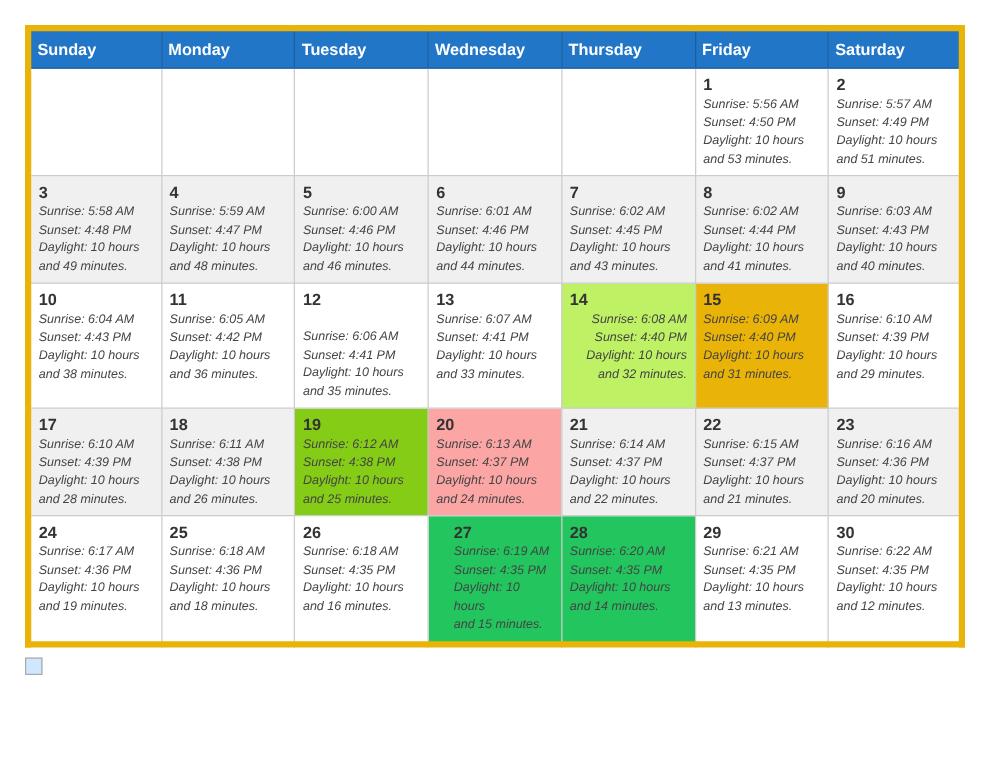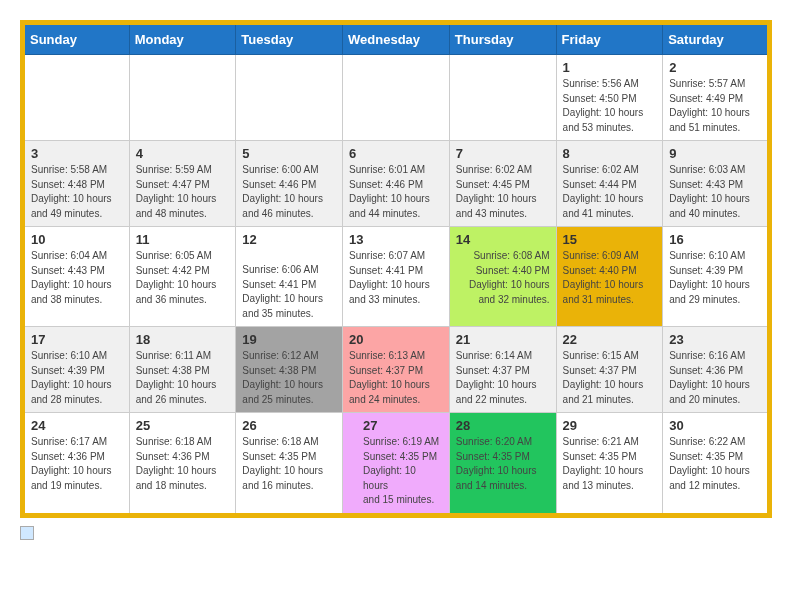--- a/index.html
+++ b/index.html
@@ -73,20 +73,21 @@
       font-size: 13px;
       font-weight: bold;
       color: #333;
       display: block;
       margin-bottom: 2px;
     }
     .day-info {
       font-size: 10px;
       color: #444;
       line-height: 1.45;
+      font-style: italic;
     }
     .empty-cell {
       background: #fff !important;
     }
     .footer {
       display: flex;
       align-items: center;
       margin-top: 8px;
       font-size: 11px;
       color: #555;
@@ -249,21 +250,21 @@
 Daylight: 10 hours
 and 28 minutes.</div>
           </td>
           <td style="background: rgb(240, 240, 240);">
             <span class="day-number">18</span>
             <div class="day-info" style="white-space: pre-line;">Sunrise: 6:11 AM
 Sunset: 4:38 PM
 Daylight: 10 hours
 and 26 minutes.</div>
           </td>
-          <td style="background: #a3a3a3;">
+          <td style="background: #84cc16;">
             <span class="day-number">19</span>
             <div class="day-info" style="white-space: pre-line;">Sunrise: 6:12 AM
 Sunset: 4:38 PM
 Daylight: 10 hours
 and 25 minutes.</div>
           </td>
           <td style="background: #fca5a5;">
             <span class="day-number">20</span>
             <div class="day-info" style="white-space: pre-line;">Sunrise: 6:13 AM
 Sunset: 4:37 PM
@@ -307,21 +308,21 @@
 Daylight: 10 hours
 and 18 minutes.</div>
           </td>
           <td style="background: rgb(255, 255, 255);">
             <span class="day-number">26</span>
             <div class="day-info" style="white-space: pre-line;">Sunrise: 6:18 AM
 Sunset: 4:35 PM
 Daylight: 10 hours
 and 16 minutes.</div>
           </td>
-          <td style="background: #f0abfc; padding-left: 20px;">
+          <td style="background: #22c55e; padding-left: 20px;">
             <span class="day-number">27</span>
             <div class="day-info" style="white-space: pre-line;">Sunrise: 6:19 AM
 Sunset: 4:35 PM
 Daylight: 10 hours
 and 15 minutes.</div>
           </td>
           <td style="background: #22c55e;">
             <span class="day-number">28</span>
             <div class="day-info" style="white-space: pre-line;">Sunrise: 6:20 AM
 Sunset: 4:35 PM

